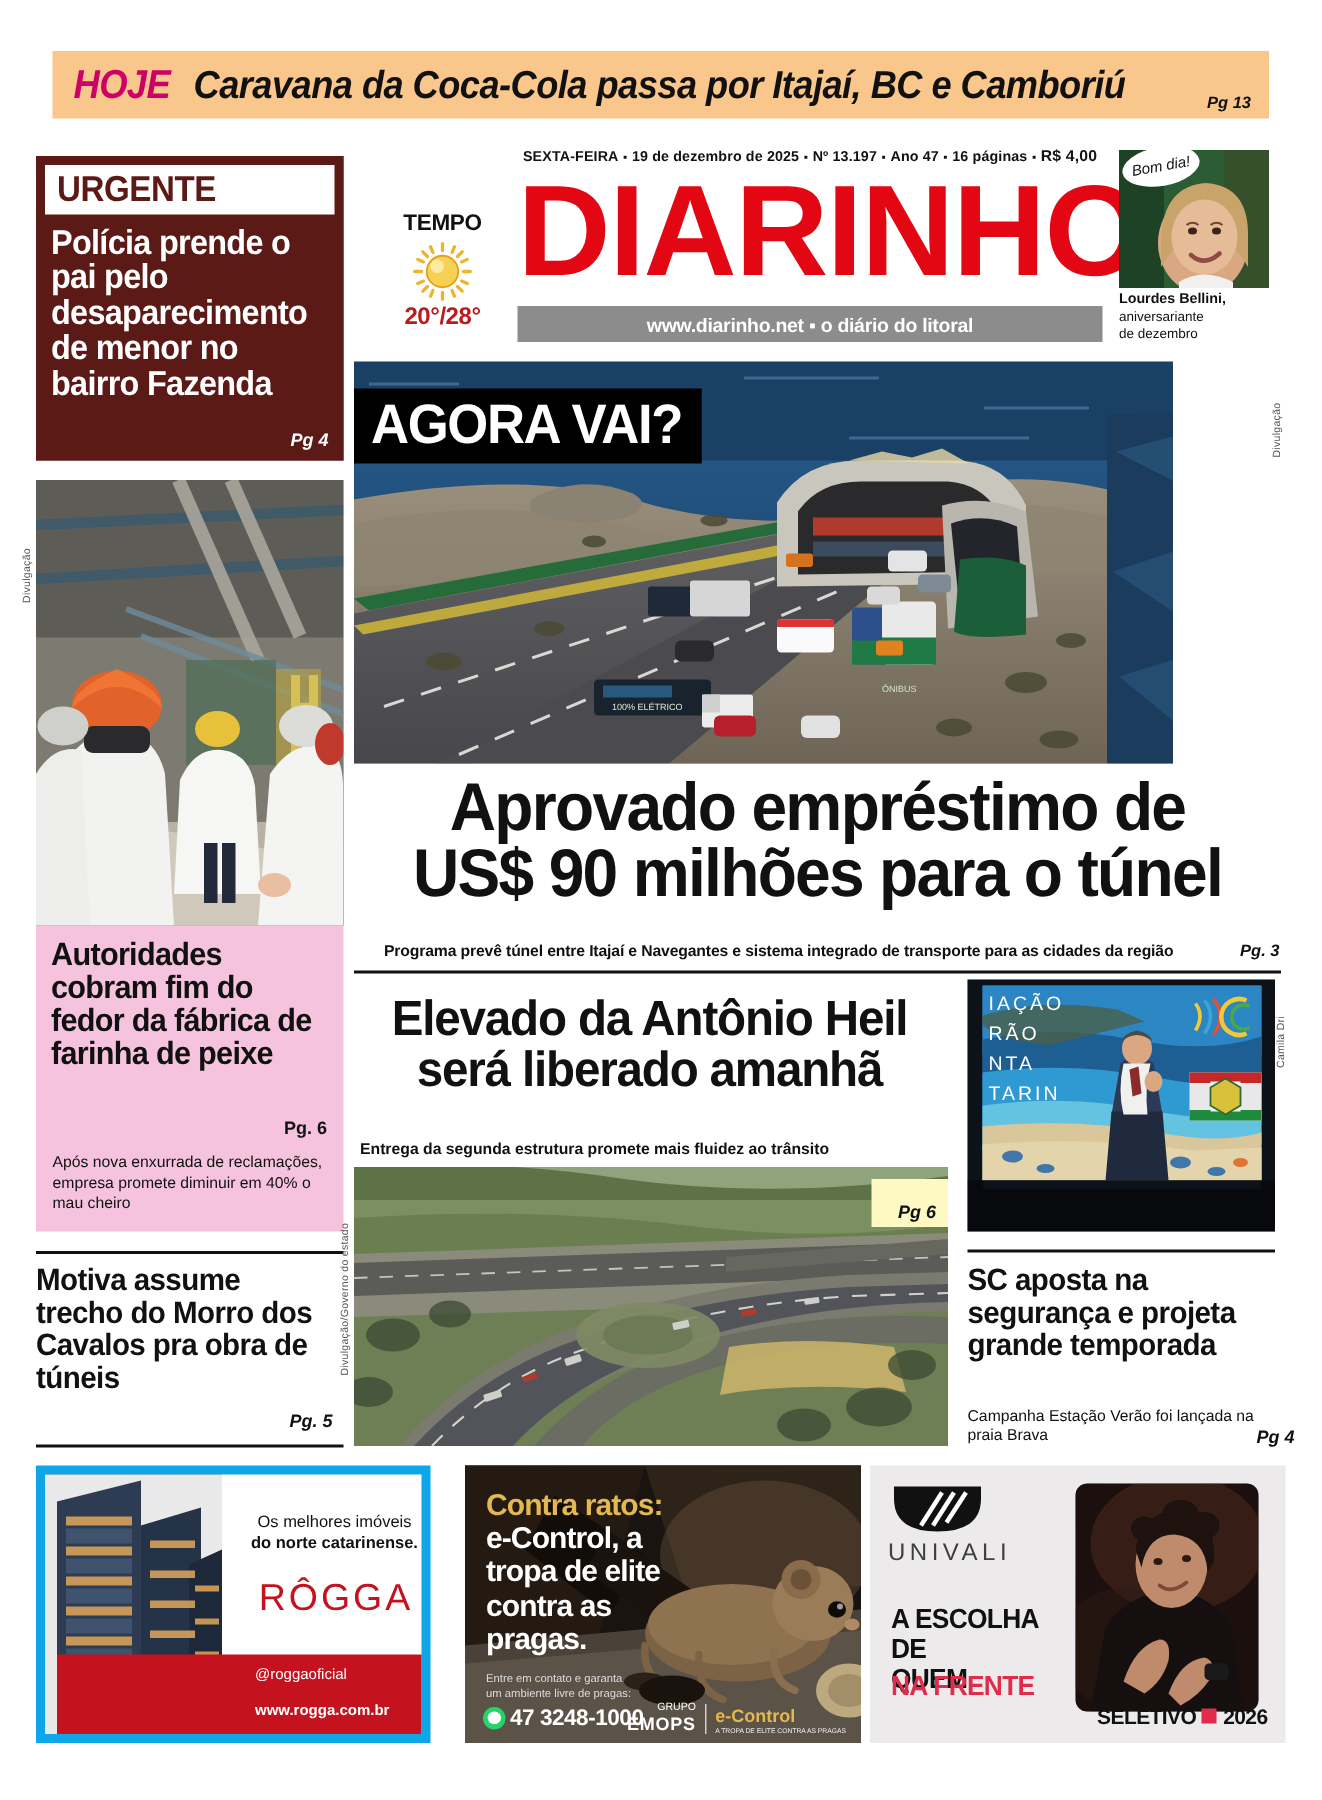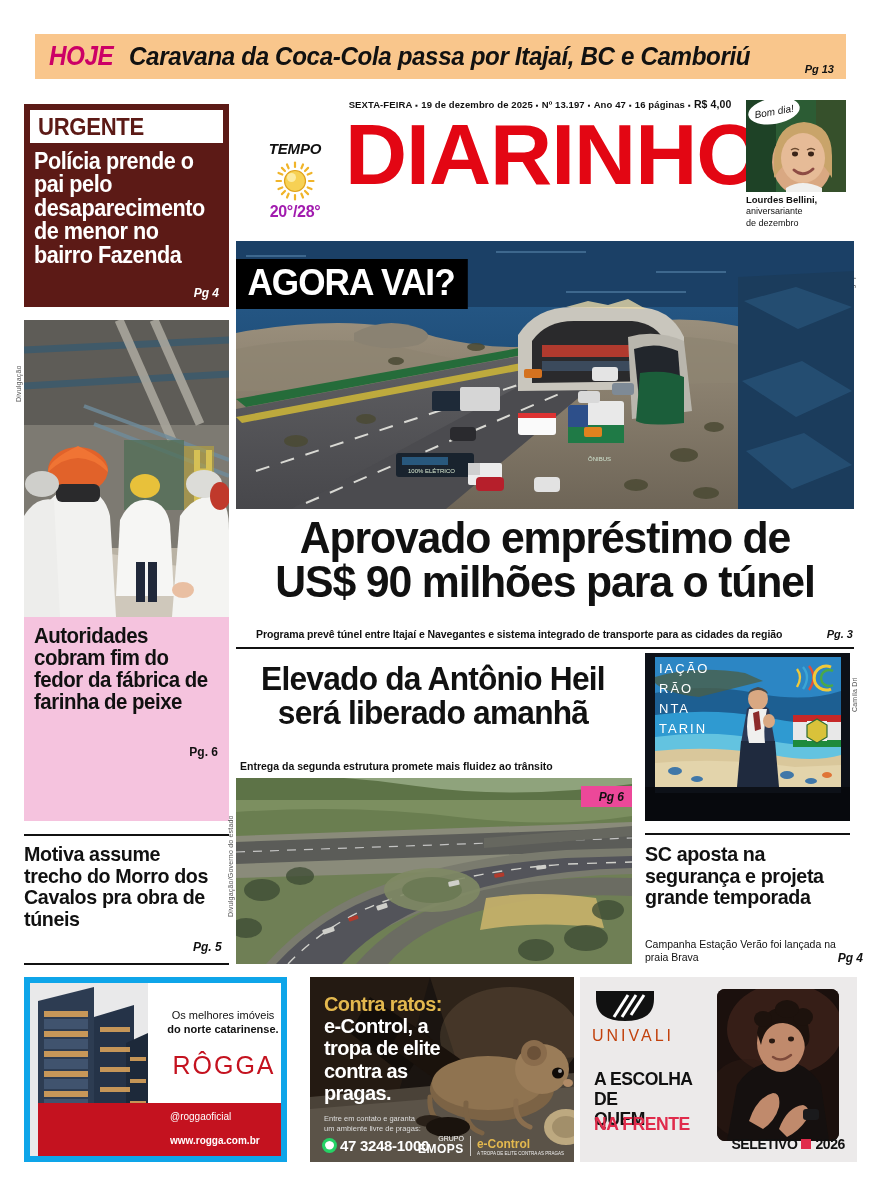--- a/index.html
+++ b/index.html
@@ -54,23 +54,23 @@
   }
   .urg-pg{
     position:absolute;right:9px;bottom:6px;color:#fff;
     font-style:italic;font-weight:bold;font-size:12px;
   }
 
   
   .tempo{
     position:absolute;left:258px;top:140px;width:74px;text-align:center;
   }
-  .tempo-label{font-weight:bold;font-size:15px;color:#111;letter-spacing:-0.2px;font-style:italic;}
+  .tempo-label{font-weight:bold;font-size:15px;color:#111;letter-spacing:-0.2px;}
   .sun{width:40px;height:40px;margin:4px auto 2px auto;position:relative;}
-  .tempo-temp{font-weight:bold;font-size:16px;color:#a21caf;letter-spacing:-0.3px;}
+  .tempo-temp{font-weight:bold;font-size:16px;color:#b91c1c;letter-spacing:-0.3px;}
 
   
   .dateline{
     position:absolute;left:345px;top:98px;width:390px;text-align:center;
     font-size:9.5px;font-weight:bold;color:#111;letter-spacing:0.1px;
     white-space:nowrap;
   }
   .dateline .sq{color:#111;font-size:8px;margin:0 3px;}
   .dateline .price{font-size:10.5px;}
   .logo{
@@ -99,21 +99,21 @@
     font-style:italic;font-size:10px;color:#111;z-index:3;
   }
   .bday-cap{
     position:absolute;left:0;top:94px;width:100px;text-align:left;
     font-size:9px;color:#111;line-height:1.25;
   }
   .bday-cap b{font-size:9.5px;}
 
   
   .tunnel{
-    position:absolute;left:236px;top:241px;width:618px;height:268px;
+    position:absolute;left:236px;top:241px;width:546px;height:268px;
     overflow:hidden;background:#a16207;
   }
   .agora{
     position:absolute;left:0;top:18px;background:#000;color:#fff;
     font-weight:bold;font-size:37px;line-height:44px;padding:2px 14px 4px 12px;
     letter-spacing:-1px;z-index:5;
     transform:scaleX(0.95);transform-origin:left top;
   }
 
   
@@ -186,22 +186,22 @@
   }
   .elev-sub{
     position:absolute;left:240px;top:760px;width:390px;
     font-size:10.5px;font-weight:bold;color:#111;
   }
   .aerial{
     position:absolute;left:236px;top:778px;width:396px;height:186px;
     overflow:hidden;background:#5b7047;
   }
   .elev-pg{
-    position:absolute;right:0px;top:8px;background:#ec4899;color:#111;
-    font-style:italic;font-weight:bold;font-size:12px;padding:4px 8px 3px 18px;
+    position:absolute;right:0px;top:8px;background:#fef9c3;color:#111;
+    font-style:italic;font-weight:bold;font-size:12px;padding:15px 8px 3px 18px;
     z-index:4;
   }
   .cred-aerial{position:absolute;left:227px;top:792px;height:125px;}
 
   
   .scphoto{
     position:absolute;left:645px;top:653px;width:205px;height:168px;
     overflow:hidden;background:#0d1a2b;
   }
   .cred-sc{position:absolute;left:851px;top:650px;height:62px;}
@@ -261,21 +261,21 @@
   .ec-emops b{font-size:12px;letter-spacing:0.5px;}
   .ec-bar{width:1px;height:20px;background:#fff;opacity:0.7;}
   .ec-ctrl{font-weight:bold;font-size:12px;color:#e3b84e;}
   .ec-ctrl small{display:block;font-size:4.5px;color:#eee;font-weight:normal;}
 
   .ad-univali{
     position:absolute;left:580px;top:977px;width:277px;height:185px;
     background:#eceaea;overflow:hidden;
   }
   .uv-logo{position:absolute;left:14px;top:12px;width:62px;height:34px;}
-  .uv-name{position:absolute;left:12px;top:50px;font-size:16px;color:#c2410c;letter-spacing:3px;font-weight:normal;}
+  .uv-name{position:absolute;left:12px;top:50px;font-size:16px;color:#404040;letter-spacing:3px;font-weight:normal;}
   .uv-photo{
     position:absolute;left:137px;top:12px;width:122px;height:152px;
     border-radius:8px;overflow:hidden;
     background:radial-gradient(ellipse at 55% 30%, #6d4a3c 0%, #3a221c 42%, #140d0b 85%);
   }
   .uv-h1{position:absolute;left:14px;top:92px;width:120px;font-weight:bold;font-size:18.5px;line-height:1.08;color:#111;letter-spacing:-0.5px;transform:scaleX(0.95);transform-origin:left top;}
   .uv-h2{position:absolute;left:14px;top:136px;font-weight:bold;font-size:18.5px;color:#e02b4b;letter-spacing:-0.5px;transform:scaleX(0.95);transform-origin:left top;}
   .uv-sel{
     position:absolute;right:12px;bottom:10px;display:flex;align-items:center;gap:4px;
     font-weight:bold;font-size:14px;color:#111;letter-spacing:-0.4px;
@@ -331,20 +331,23 @@
         <circle cx="16.5" cy="16.5" r="4.5" fill="#fdf0b0" opacity="0.85"></circle>
       </svg>
     </div>
     <div class="tempo-temp">20°/28°</div>
   </div>
 
   <div class="dateline">
     <span>SEXTA-FEIRA</span><span class="sq">▪</span><span>19 de dezembro de 2025</span><span class="sq">▪</span><span>Nº 13.197</span><span class="sq">▪</span><span>Ano 47</span><span class="sq">▪</span><span>16 páginas</span><span class="sq">▪</span><span class="price">R$ 4,00</span>
   </div>
   <div class="logo">DIARINHO</div>
+  <div class="logo-bar">
+    <span>www.diarinho.net ▪ o diário do litoral</span>
+  </div>
 
   <div class="bday">
     <div class="bday-photo">
       <div class="photo-noise"></div>
       <svg width="100" height="92" viewBox="0 0 100 92" style="position:absolute;left:0;top:0">
         <rect x="0" y="0" width="100" height="92" fill="#2c5c34"></rect>
         <rect x="0" y="0" width="30" height="92" fill="#1e4226"></rect>
         <rect x="70" y="0" width="30" height="92" fill="#36502b"></rect>
         <ellipse cx="56" cy="62" rx="30" ry="34" fill="#d9a882"></ellipse>
         <path d="M28 58 Q30 24 58 22 Q86 24 86 56 L86 78 Q74 56 56 58 Q38 60 28 78 Z" fill="#c9a46a"></path>
@@ -504,20 +507,21 @@
       <path d="M156 196 Q172 172 194 178 Q205 182 205 210 L205 297 L148 297 Z" fill="#f4f4f2"></path>
       <ellipse cx="180" cy="164" rx="18" ry="14" fill="#dcdcd8"></ellipse>
       <ellipse cx="196" cy="176" rx="10" ry="14" fill="#c0392b"></ellipse>
       <ellipse cx="159" cy="270" rx="11" ry="8" fill="#e9bfa2"></ellipse>
     </svg>
   </div>
 
   <div class="pink">
     <div class="pink-head">Autoridades cobram fim do fedor da fábrica de farinha de peixe</div>
     <div class="pink-pg">Pg. 6</div>
+    <div class="pink-sub">Após nova enxurrada de reclamações, empresa promete diminuir em 40% o mau cheiro</div>
   </div>
 
   <div class="rule-motiva-top"></div>
   <div class="motiva">Motiva assume trecho do Morro dos Cavalos pra obra de túneis</div>
   <div class="motiva-pg">Pg. 5</div>
   <div class="rule-motiva-bot"></div>
 
   <div class="elev-head">
     <div>Elevado da Antônio Heil</div>
     <div>será liberado amanhã</div>

